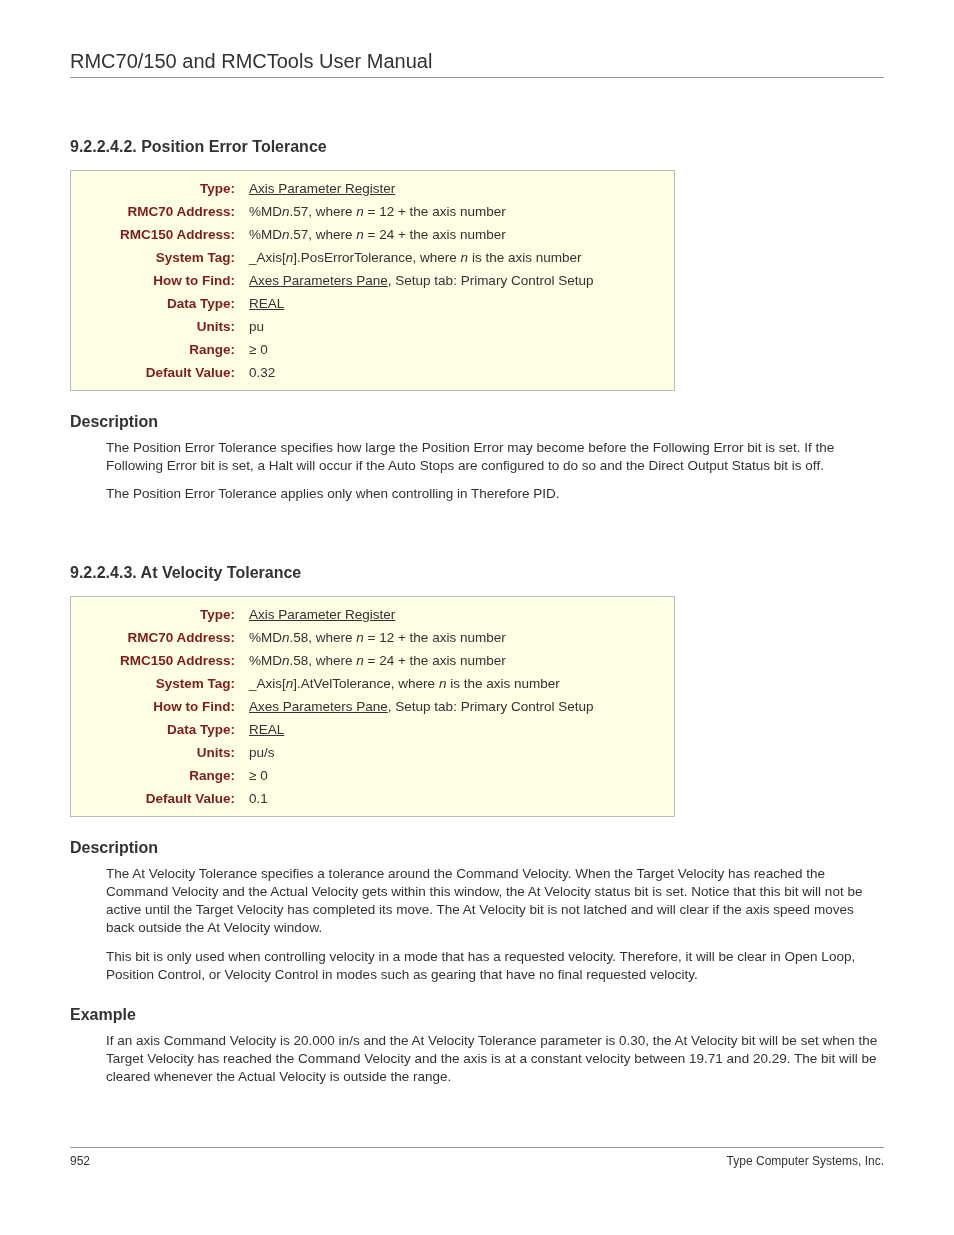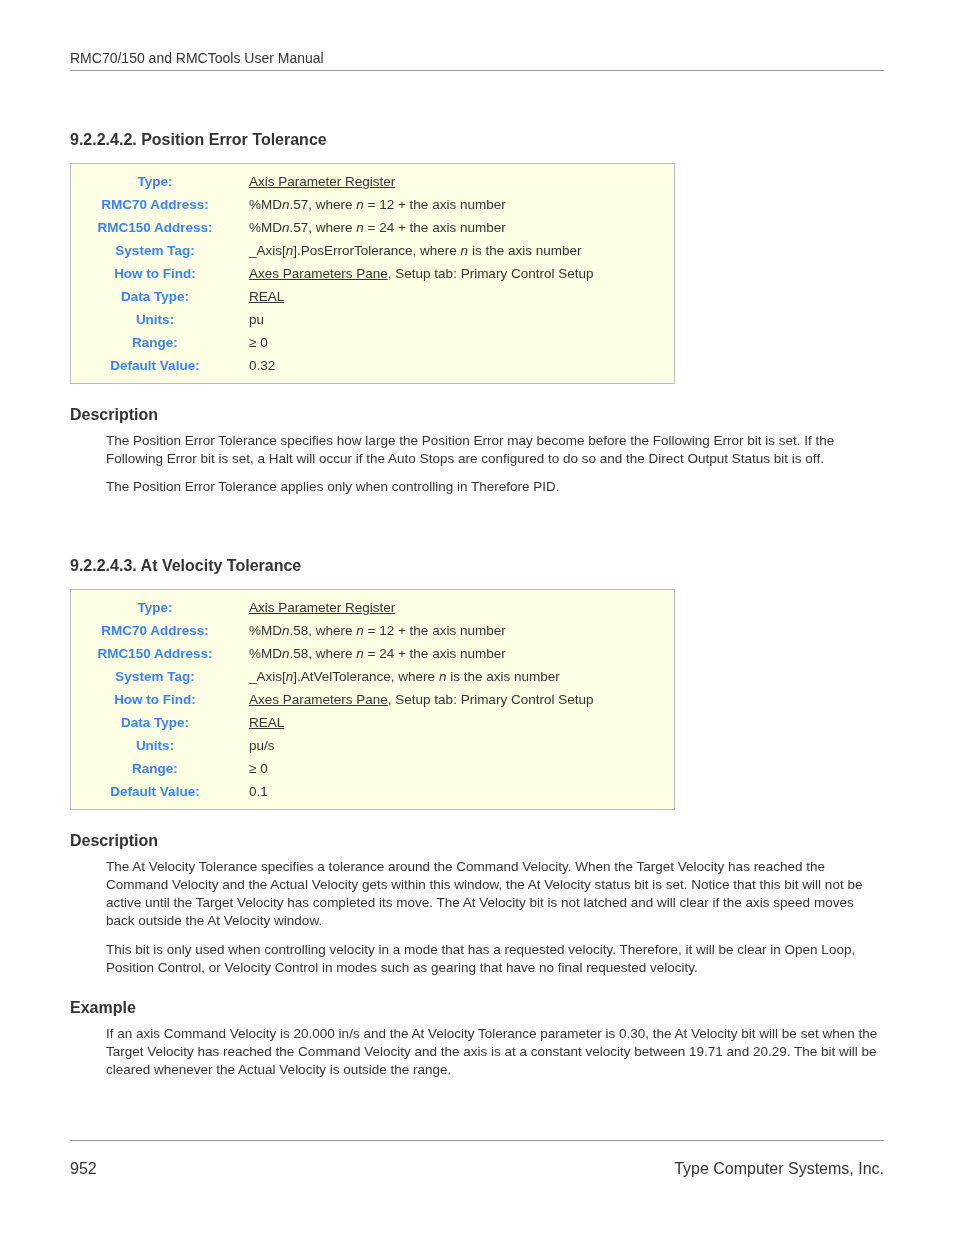--- a/index.html
+++ b/index.html
@@ -9,21 +9,21 @@
     margin: 0;
     background: #fff;
     width: 954px;
   }
   .page {
     padding: 50px 70px 40px 70px;
   }
   .header-line {
     border-bottom: 1px solid #999;
     padding-bottom: 4px;
-    font-size: 14px;
+    font-size: 20px;
     color: #333;
     margin-bottom: 60px;
   }
   .section-num {
     font-weight: bold;
     margin: 20px 0 14px 0;
     font-size: 16px;
   }
   .param-table {
     border: 1px solid #bbb;
@@ -31,23 +31,23 @@
     padding: 6px 4px;
     margin-bottom: 12px;
     width: 595px;
   }
   .param-row {
     display: flex;
     padding: 4px 0;
   }
   .label {
     width: 160px;
-    text-align: center;
+    text-align: right;
     font-weight: bold;
-    color: #3b82f6;
+    color: #7f1d1d;
     padding-right: 14px;
     flex-shrink: 0;
   }
   .value {
     color: #333;
     flex: 1;
   }
   .value a, a.link {
     color: #333;
     text-decoration: underline;
@@ -58,25 +58,25 @@
     font-size: 16px;
     margin: 22px 0 8px 0;
   }
   .desc-body {
     margin-left: 36px;
     line-height: 1.35;
     margin-bottom: 10px;
   }
   .footer {
     border-top: 1px solid #999;
-    padding-top: 19px;
+    padding-top: 6px;
     margin-top: 60px;
     display: flex;
     justify-content: space-between;
-    font-size: 16px;
+    font-size: 12px;
   }
   .u { }
 </style>
 </head>
 <body>
 
 <div class="page">
 
   <div class="header-line">RMC70/150 and RMCTools User Manual</div>
 

